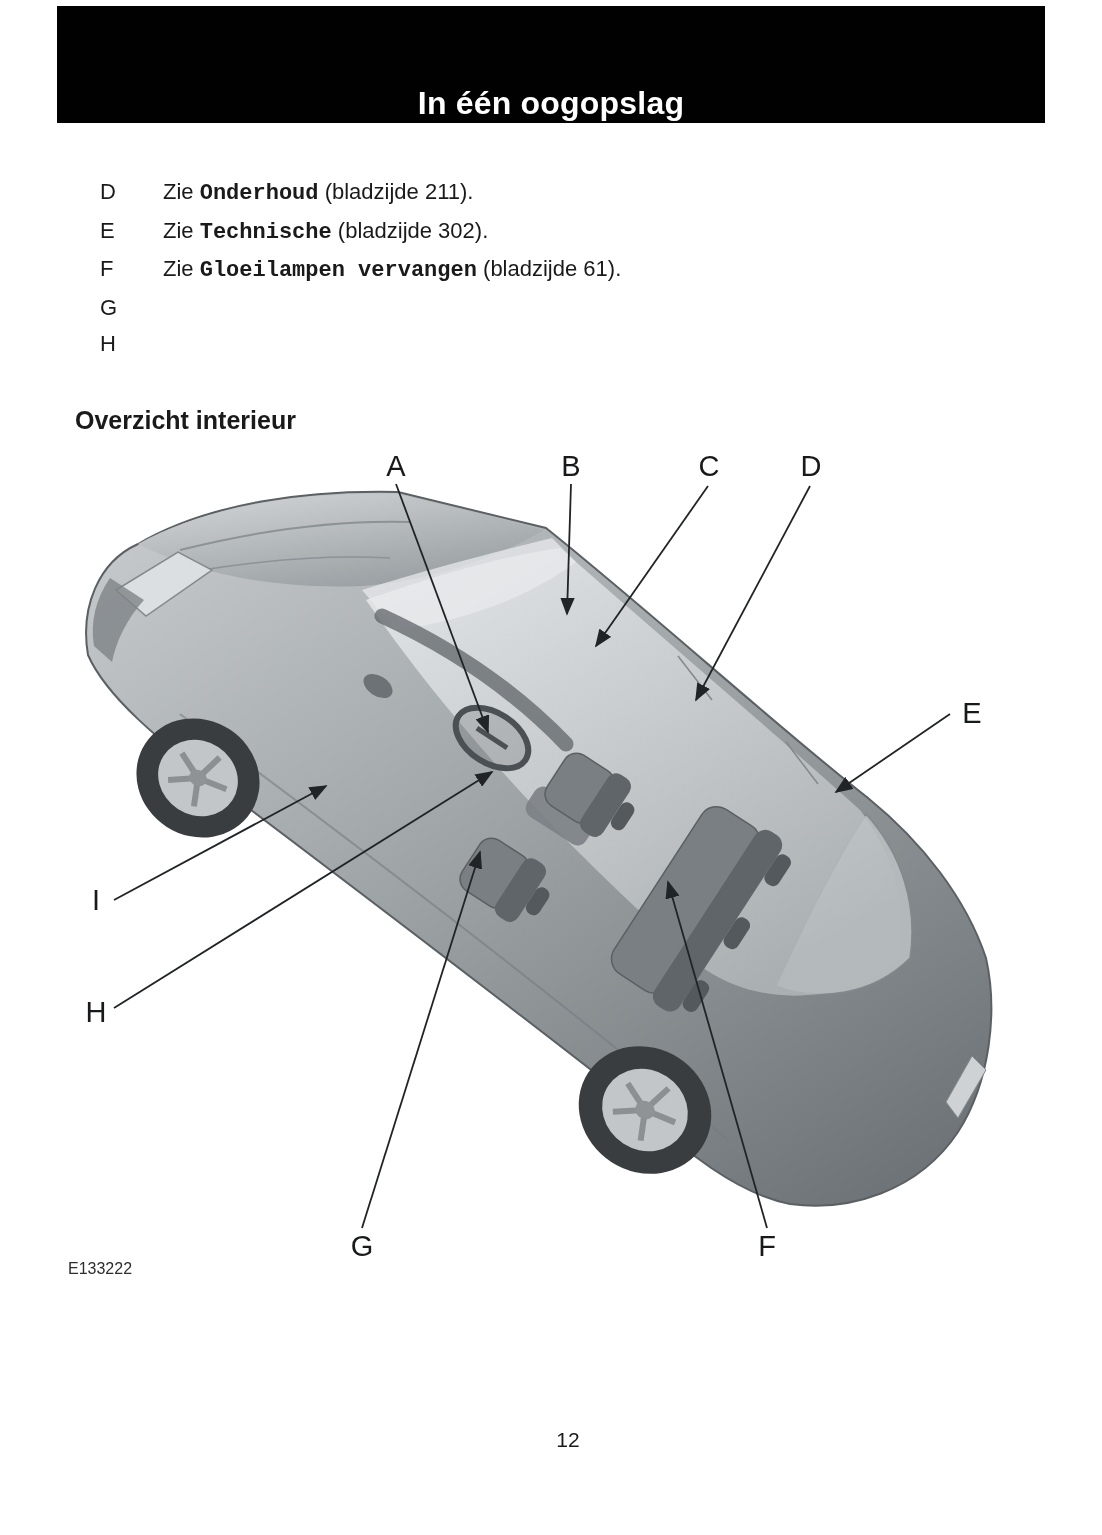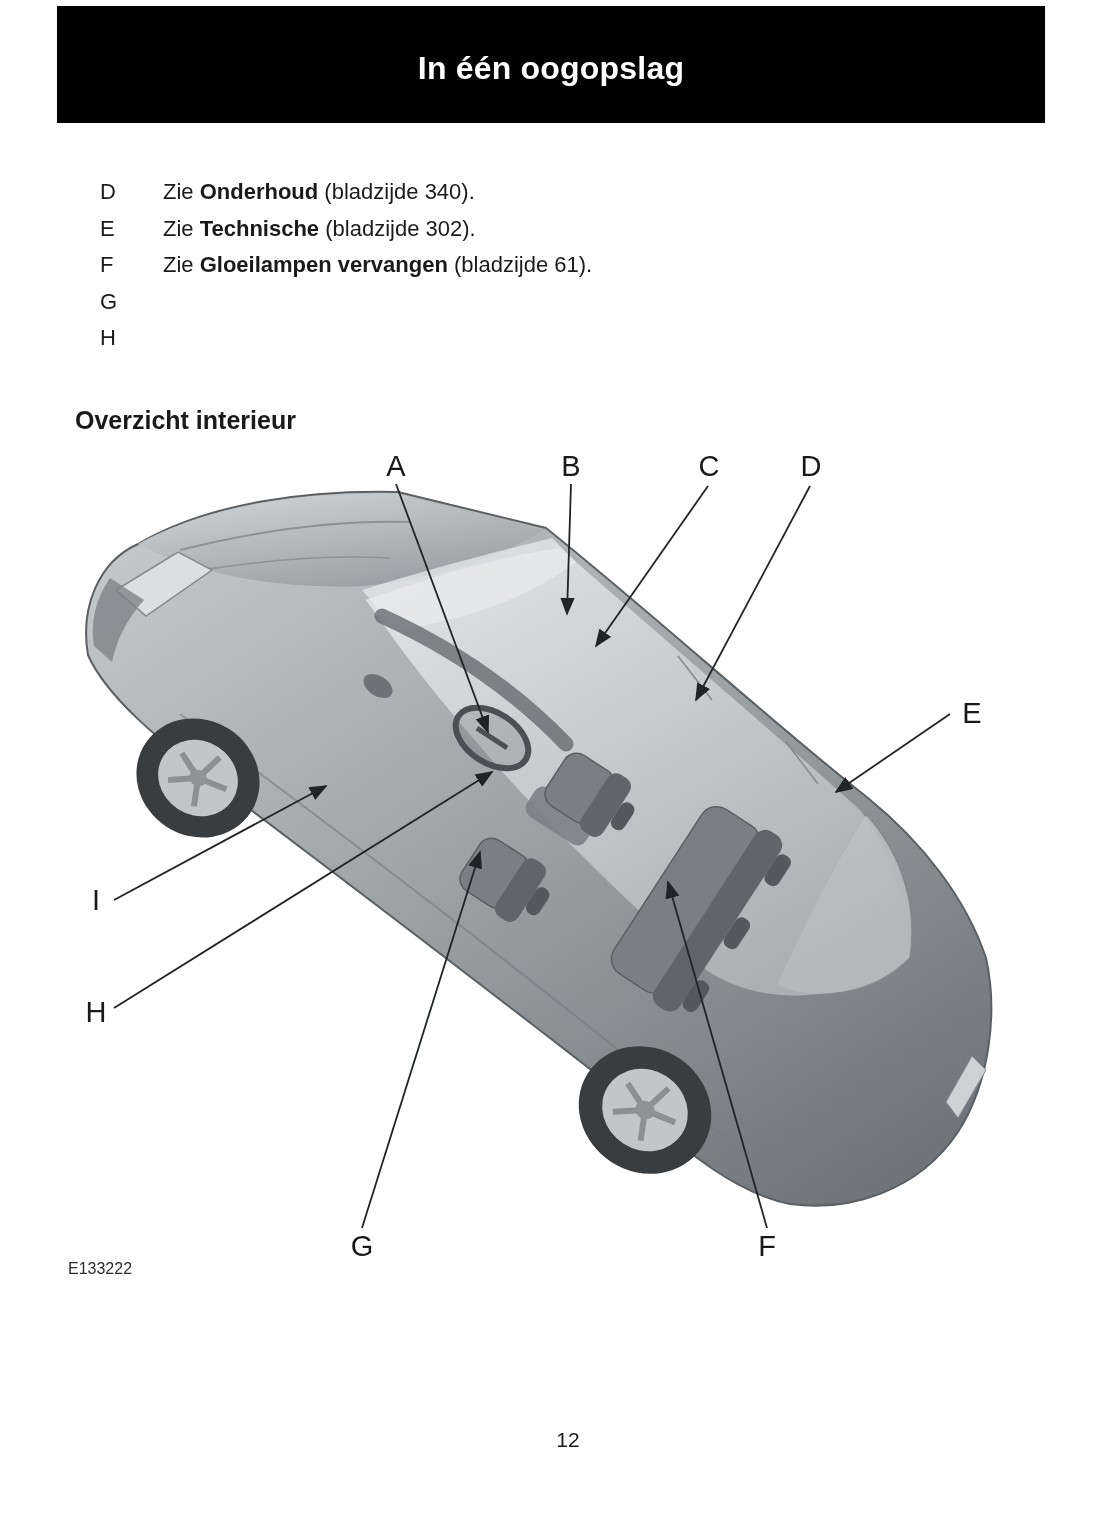--- a/index.html
+++ b/index.html
@@ -10,27 +10,27 @@
     font-family: "Liberation Sans", "DejaVu Sans", sans-serif;
     color: #1a1a1a;
   }
   .page { position: relative; width: 1102px; height: 1535px; overflow: hidden; background: #fff; }
 
   .title-bar {
     position: absolute; left: 57px; top: 6px; width: 988px; height: 117px;
     background: #010101;
     display: flex; align-items: flex-end; justify-content: center;
   }
-  .chapter-title { margin: 12px; padding-bottom: 24px; color: #ffffff; font-size: 32px; font-weight: 700; letter-spacing: 0.2px; }
+  .chapter-title { margin: 0; padding-bottom: 1px; color: #ffffff; font-size: 32px; font-weight: 700; letter-spacing: 0.2px; }
 
   .ref-list { position: absolute; left: 100px; top: 174px; width: 930px; }
   .ref-row { display: flex; align-items: baseline; }
   .ref-key { flex: 0 0 63px; font-size: 22px; line-height: 36.5px; }
   .ref-text { margin: 0; font-size: 22px; line-height: 36.5px; white-space: pre-wrap; }
-  .ref-text b { font-weight: 700; }
+  .ref-text b { font-weight: 700; font-family: Liberation Mono, monospace; }
 
   .section-title { position: absolute; left: 62px; top: 393px; margin: 13px; font-size: 25px; font-weight: 700; }
 
   .figure { position: absolute; left: 60px; top: 450px; width: 980px; height: 840px; margin: 0; }
   .figure svg { display: block; }
 
   .footer { position: absolute; left: 17px; top: 1428px; width: 1102px; text-align: center; }
   .page-num { font-size: 21px; color: #1a1a1a; }
 </style>
 </head>
@@ -38,21 +38,21 @@
 
 <div class="page">
 
   <header class="title-bar">
     <h1 class="chapter-title">In één oogopslag</h1>
   </header>
 
   <section class="ref-list">
     <div class="ref-row">
       <span class="ref-key">D</span>
-      <p class="ref-text"><span>Zie </span><b>Onderhoud</b><span> (bladzijde 340).</span></p>
+      <p class="ref-text"><span>Zie </span><b>Onderhoud</b><span> (bladzijde 211).</span></p>
     </div>
     <div class="ref-row">
       <span class="ref-key">E</span>
       <p class="ref-text"><span>Zie </span><b>Technische</b><span> (bladzijde 302).</span></p>
     </div>
     <div class="ref-row">
       <span class="ref-key">F</span>
       <p class="ref-text"><span>Zie </span><b>Gloeilampen vervangen</b><span> (bladzijde 61).</span></p>
     </div>
     <div class="ref-row">

